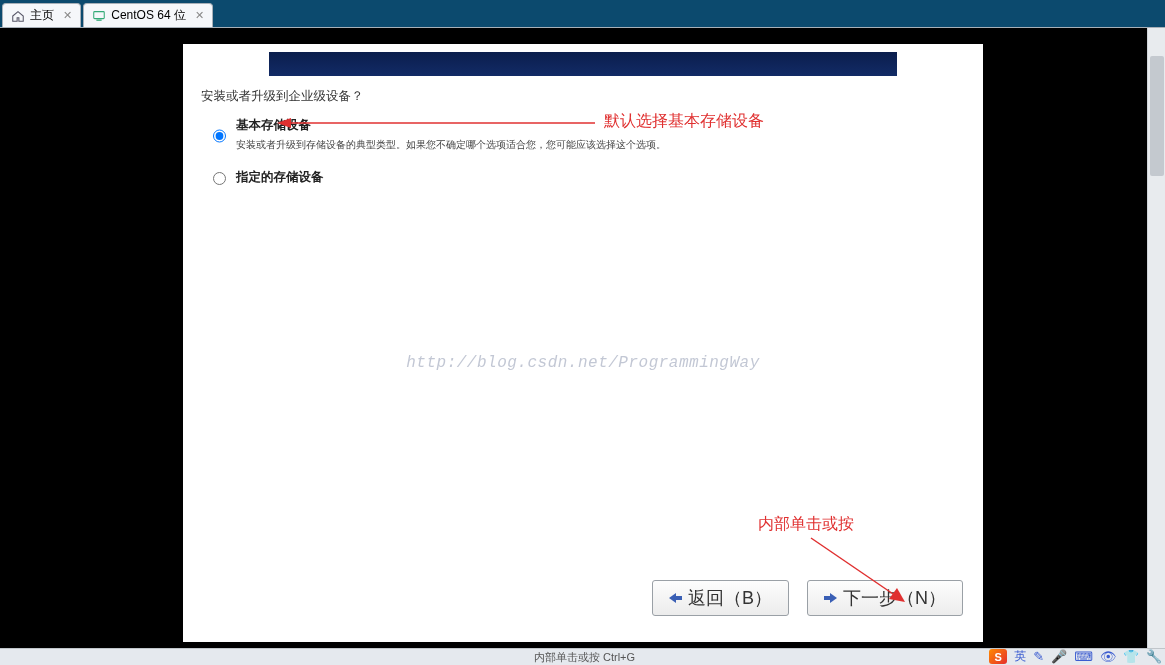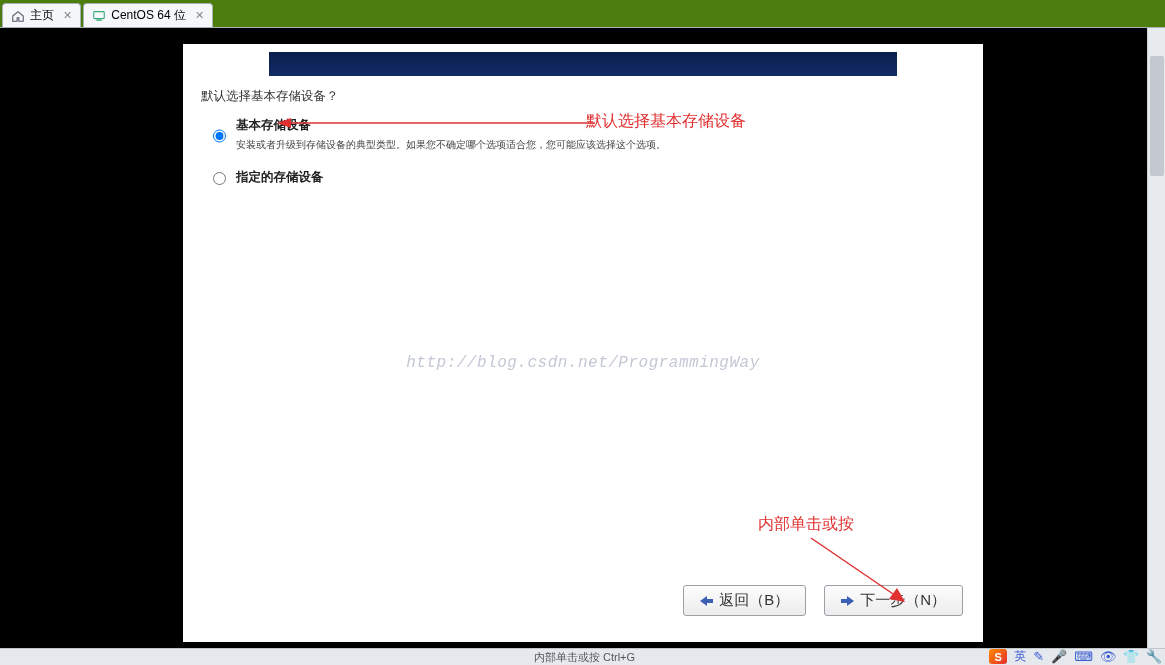--- a/index.html
+++ b/index.html
@@ -12,21 +12,21 @@
       font-size: 12px;
     }
     .outer-frame {
       width: 1165px;
       height: 665px;
       background: #e8e8e8;
       position: relative;
     }
     .tab-bar {
       height: 28px;
-      background: #4d7c0f;
+      background: #0c4a6e;
       border-bottom: 1px solid #a8b0b8;
       display: flex;
       align-items: flex-end;
       padding-left: 2px;
     }
     .tab {
       display: flex;
       align-items: center;
       padding: 4px 8px;
       background: #f5f7fa;
@@ -133,21 +133,21 @@
       gap: 18px;
     }
     .btn {
       display: flex;
       align-items: center;
       gap: 6px;
       padding: 5px 16px;
       background: linear-gradient(#fdfdfd, #ececec);
       border: 1px solid #9aa0a6;
       border-radius: 3px;
-      font-size: 15px;
+      font-size: 18px;
       color: #333;
       cursor: pointer;
     }
     .arrow-left, .arrow-right {
       width: 0; height: 0;
       border-top: 5px solid transparent;
       border-bottom: 5px solid transparent;
     }
     .arrow-left { border-right: 7px solid #3a5fb5; }
     .arrow-right { border-left: 7px solid #3a5fb5; }
@@ -223,21 +223,21 @@
       </span>
       <span>CentOS 64 位</span>
       <span class="tab-close">✕</span>
     </div>
   </div>
 
   <div class="vm-view">
 
     <div class="installer">
       <div class="banner"></div>
-      <div class="q">默认选择基本存储设备？</div>
+      <div class="q">安装或者升级到企业级设备？</div>
 
       <label class="opt">
         <input type="radio" name="storage" checked="" style="">
         <div class="opt-body">
           <div class="opt-title">基本存储设备</div>
           <div class="opt-desc">安装或者升级到存储设备的典型类型。如果您不确定哪个选项适合您，您可能应该选择这个选项。</div>
         </div>
       </label>
 
       <label class="opt">
@@ -259,21 +259,21 @@
         </button>
         <button class="btn">
           <span class="arrow-wrap">
             <span class="arrow-stem"></span>
               <span class="arrow-right"></span>
           </span>
           <span>下一步（N）</span>
         </button>
       </div>
 
-      <div class="anno" style="left:403px; top:67px;text-align:center;">默认选择基本存储设备</div>
+      <div class="anno" style="left:421px; top:67px;text-align:center;">默认选择基本存储设备</div>
       <svg class="anno-arrow" style="left:94px; top:71px;" width="320" height="18">
         <line x1="318" y1="8" x2="12" y2="8" stroke="#e03030" stroke-width="1.5"></line>
         <polygon points="0,8 14,3 14,13" fill="#e03030"></polygon>
       </svg>
 
       <div class="anno" style="left:575px; top:470px;">内部单击或按</div>
       <svg class="anno-arrow" style="left:620px; top:488px;" width="110" height="80">
         <line x1="8" y1="6" x2="96" y2="66" stroke="#e03030" stroke-width="1.5"></line>
         <polygon points="102,70 86,67 94,56" fill="#e03030"></polygon>
       </svg>

